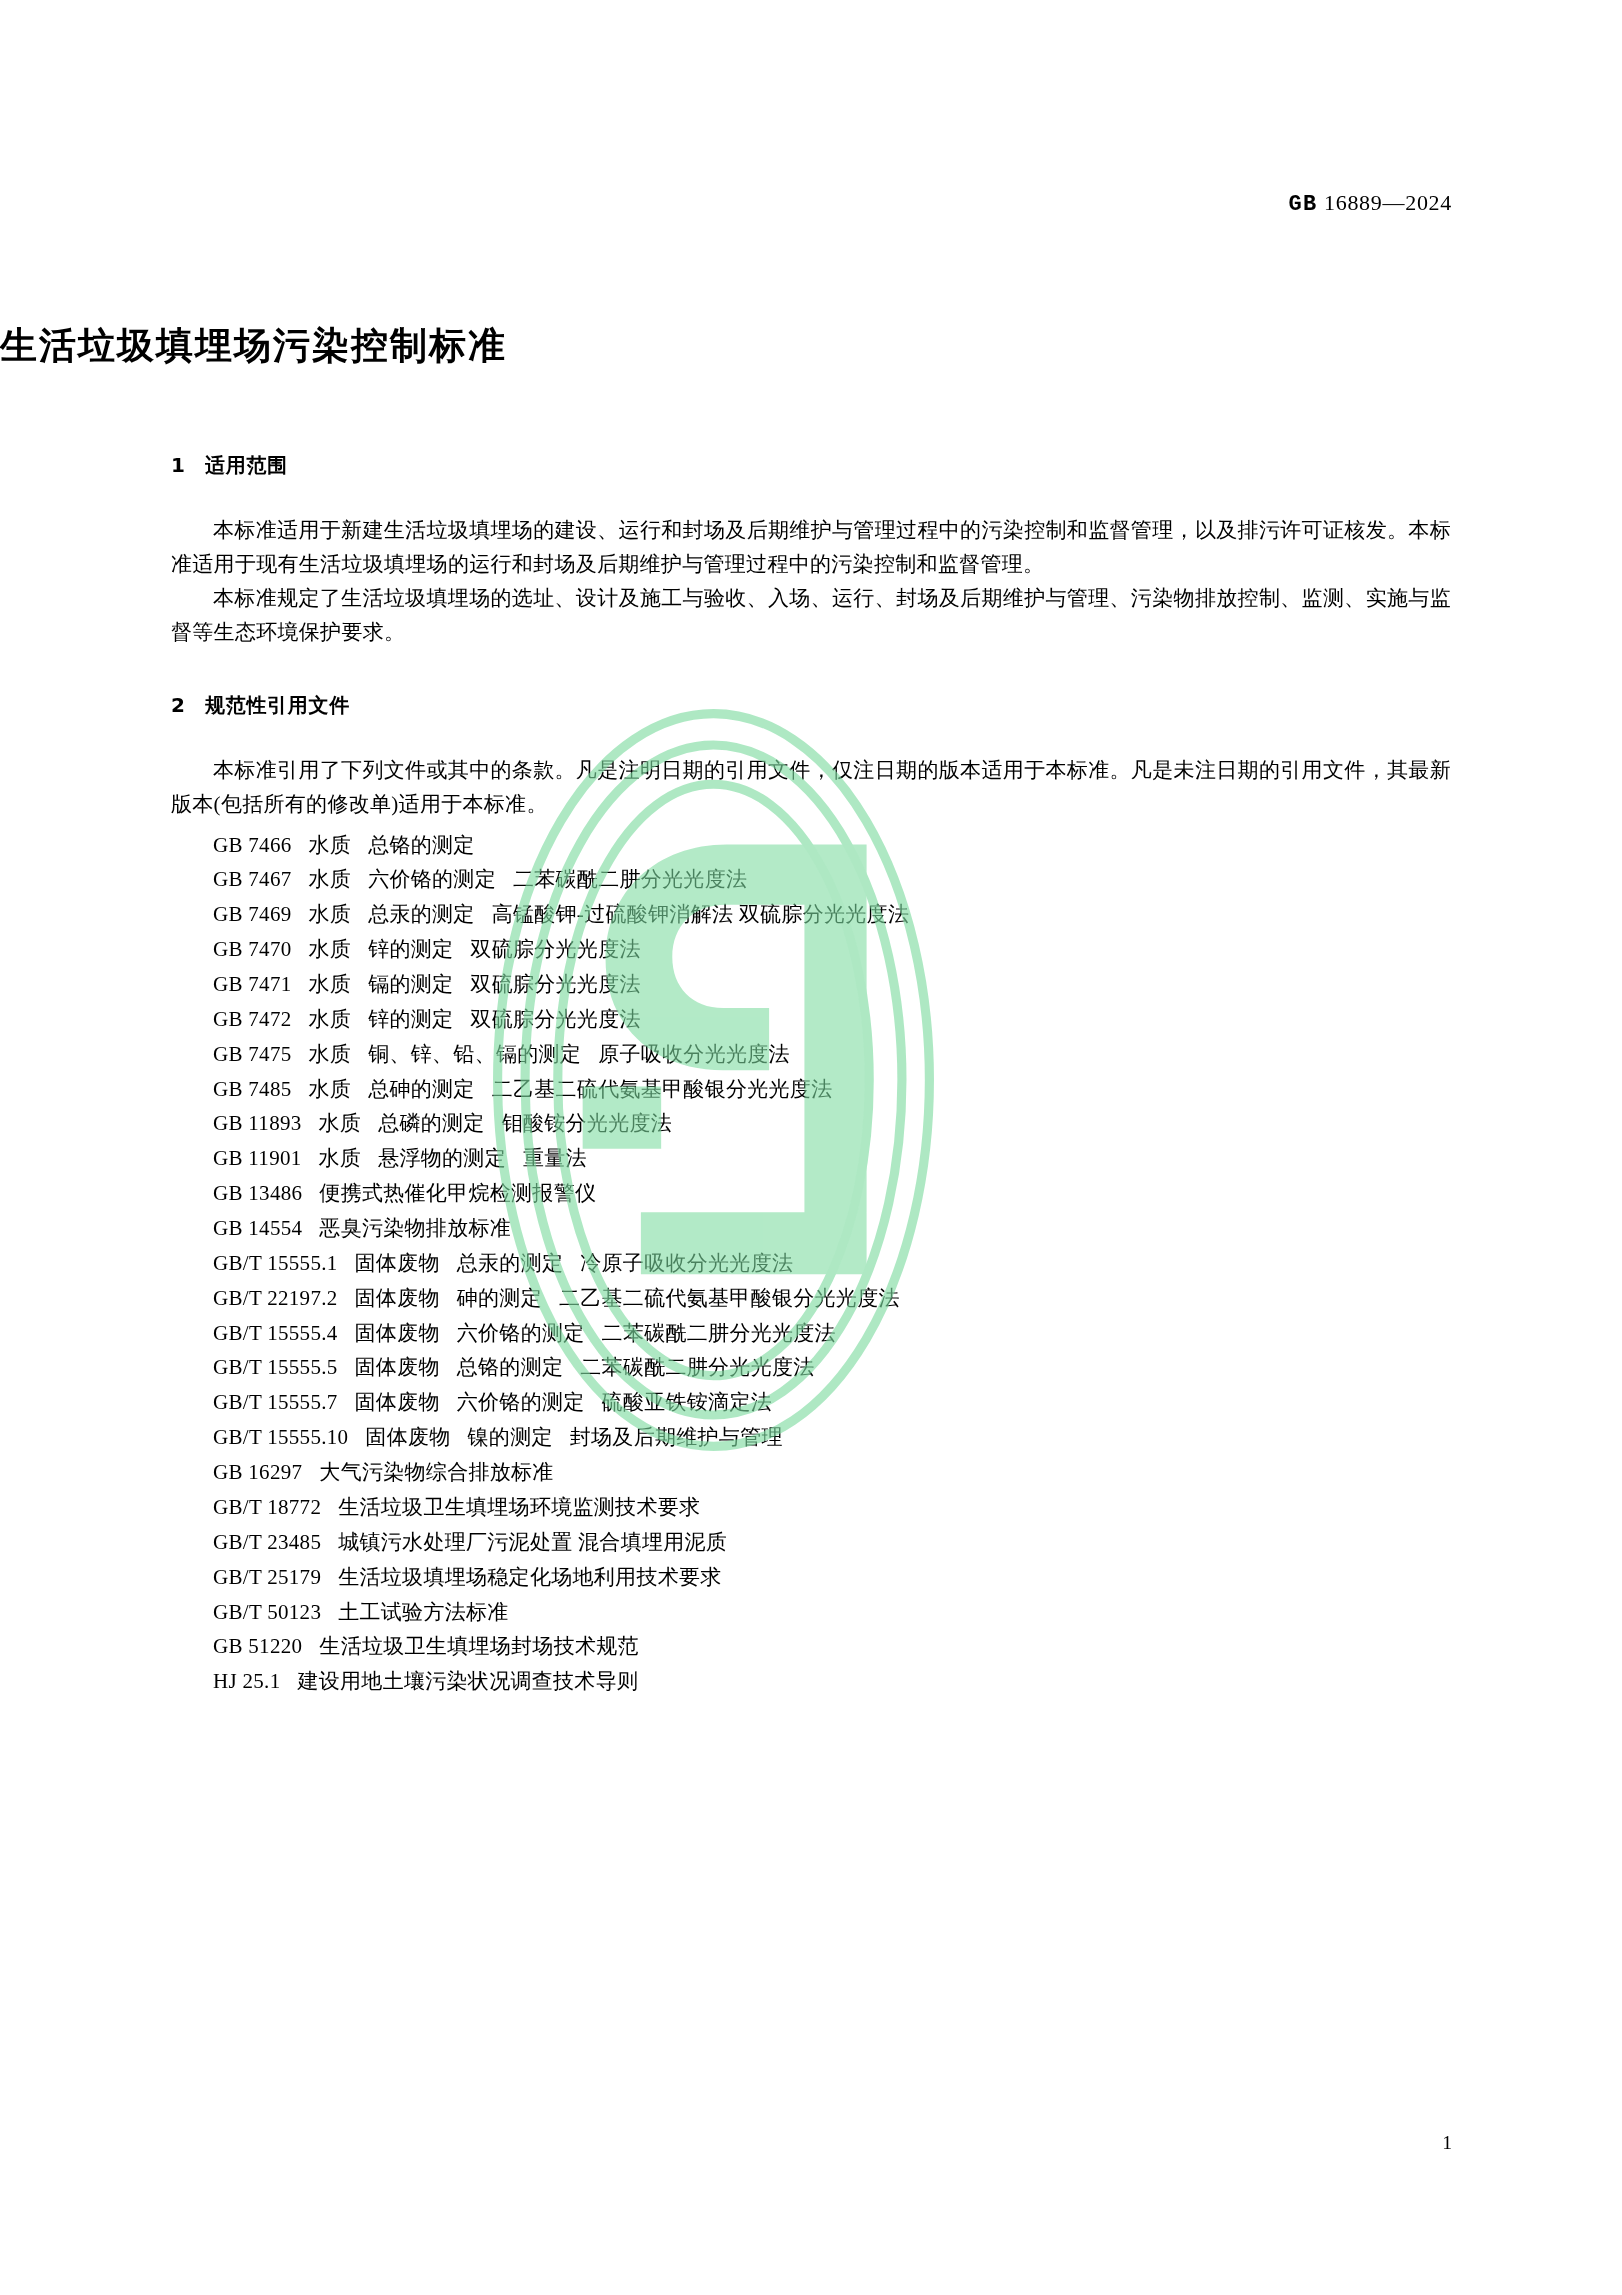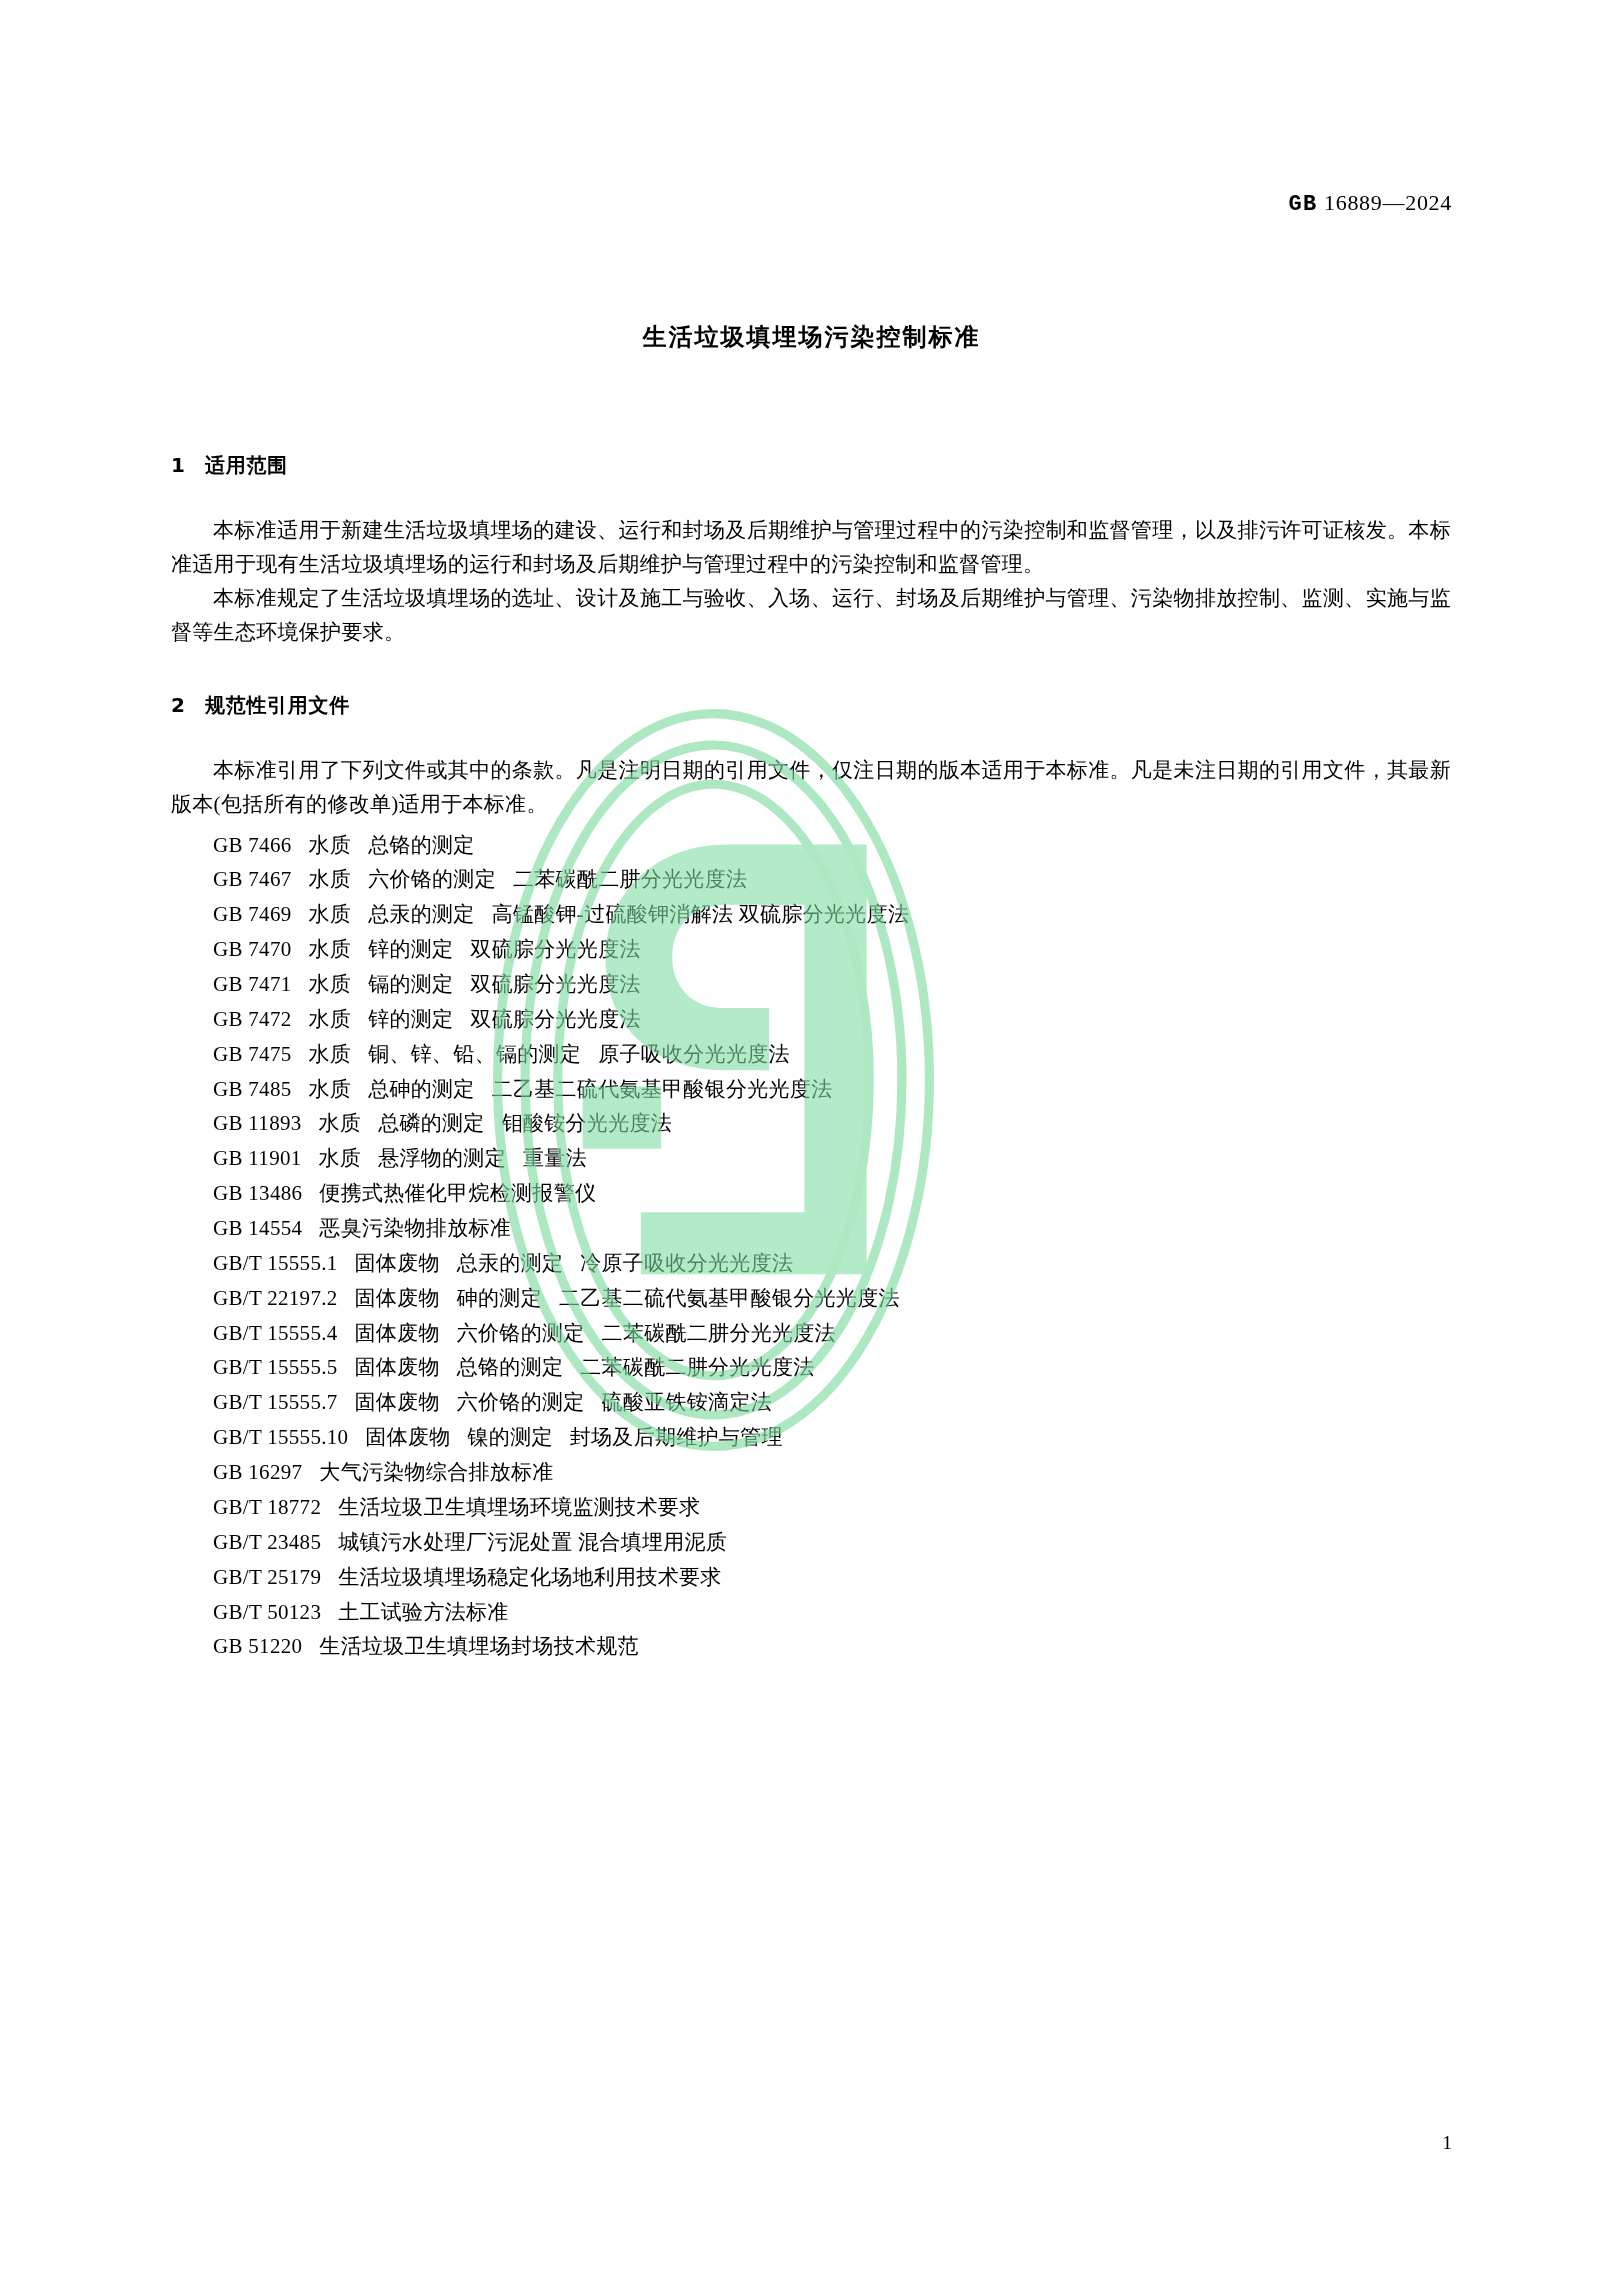--- a/index.html
+++ b/index.html
@@ -35,24 +35,23 @@
     font-family: Liberation Mono, monospace;
     letter-spacing: 1.3px;
     margin-right: 6.5px;
   }
   
   .doc-title {
     position: absolute;
     top: 321px;
     left: 0;
     width: 100%;
-    text-align: center;
     font-family: "DejaVu Sans", sans-serif;
     font-weight: bold;
-    font-size: 24px;
+    font-size: 37px;
     letter-spacing: 2px;
   }
   
   .content {
     position: absolute;
     top: 452px;
     left: 171px;
     width: 1280px;
   }
   h2.section {
@@ -163,20 +162,21 @@
         <li><span class="code">GB/T 15555.4</span><span class="sp1">&nbsp;&nbsp;</span><span>固体废物</span><span class="sp2">&nbsp;&nbsp;&nbsp;</span><span>六价铬的测定</span><span class="sp2">&nbsp;&nbsp;&nbsp;</span><span>二苯碳酰二肼分光光度法</span></li>
         <li><span class="code">GB/T 15555.5</span><span class="sp1">&nbsp;&nbsp;</span><span>固体废物</span><span class="sp2">&nbsp;&nbsp;&nbsp;</span><span>总铬的测定</span><span class="sp2">&nbsp;&nbsp;&nbsp;</span><span>二苯碳酰二肼分光光度法</span></li>
         <li><span class="code">GB/T 15555.7</span><span class="sp1">&nbsp;&nbsp;</span><span>固体废物</span><span class="sp2">&nbsp;&nbsp;&nbsp;</span><span>六价铬的测定</span><span class="sp2">&nbsp;&nbsp;&nbsp;</span><span>硫酸亚铁铵滴定法</span></li>
         <li><span class="code">GB/T 15555.10</span><span class="sp1">&nbsp;&nbsp;</span><span>固体废物</span><span class="sp2">&nbsp;&nbsp;&nbsp;</span><span>镍的测定</span><span class="sp2">&nbsp;&nbsp;&nbsp;</span><span>封场及后期维护与管理</span></li>
         <li><span class="code">GB 16297</span><span class="sp1">&nbsp;&nbsp;</span><span>大气污染物综合排放标准</span></li>
         <li><span class="code">GB/T 18772</span><span class="sp1">&nbsp;&nbsp;</span><span>生活垃圾卫生填埋场环境监测技术要求</span></li>
         <li><span class="code">GB/T 23485</span><span class="sp1">&nbsp;&nbsp;</span><span>城镇污水处理厂污泥处置 混合填埋用泥质</span></li>
         <li><span class="code">GB/T 25179</span><span class="sp1">&nbsp;&nbsp;</span><span>生活垃圾填埋场稳定化场地利用技术要求</span></li>
         <li><span class="code">GB/T 50123</span><span class="sp1">&nbsp;&nbsp;</span><span>土工试验方法标准</span></li>
         <li><span class="code">GB 51220</span><span class="sp1">&nbsp;&nbsp;</span><span>生活垃圾卫生填埋场封场技术规范</span></li>
+        <li><span class="code">HJ 25.1</span><span class="sp1">&nbsp;&nbsp;</span><span>建设用地土壤污染状况调查技术导则</span></li>
       </ul>
   </div>
 
   <div class="watermark">
     <svg viewBox="0 0 900 1180" xmlns="http://www.w3.org/2000/svg">
       <g fill="none" stroke="#7ddba0" stroke-width="14">
         <ellipse cx="450" cy="590" rx="330" ry="560"></ellipse>
         <ellipse cx="450" cy="590" rx="288" ry="512"></ellipse>
         <ellipse cx="450" cy="590" rx="238" ry="452"></ellipse>
       </g>

